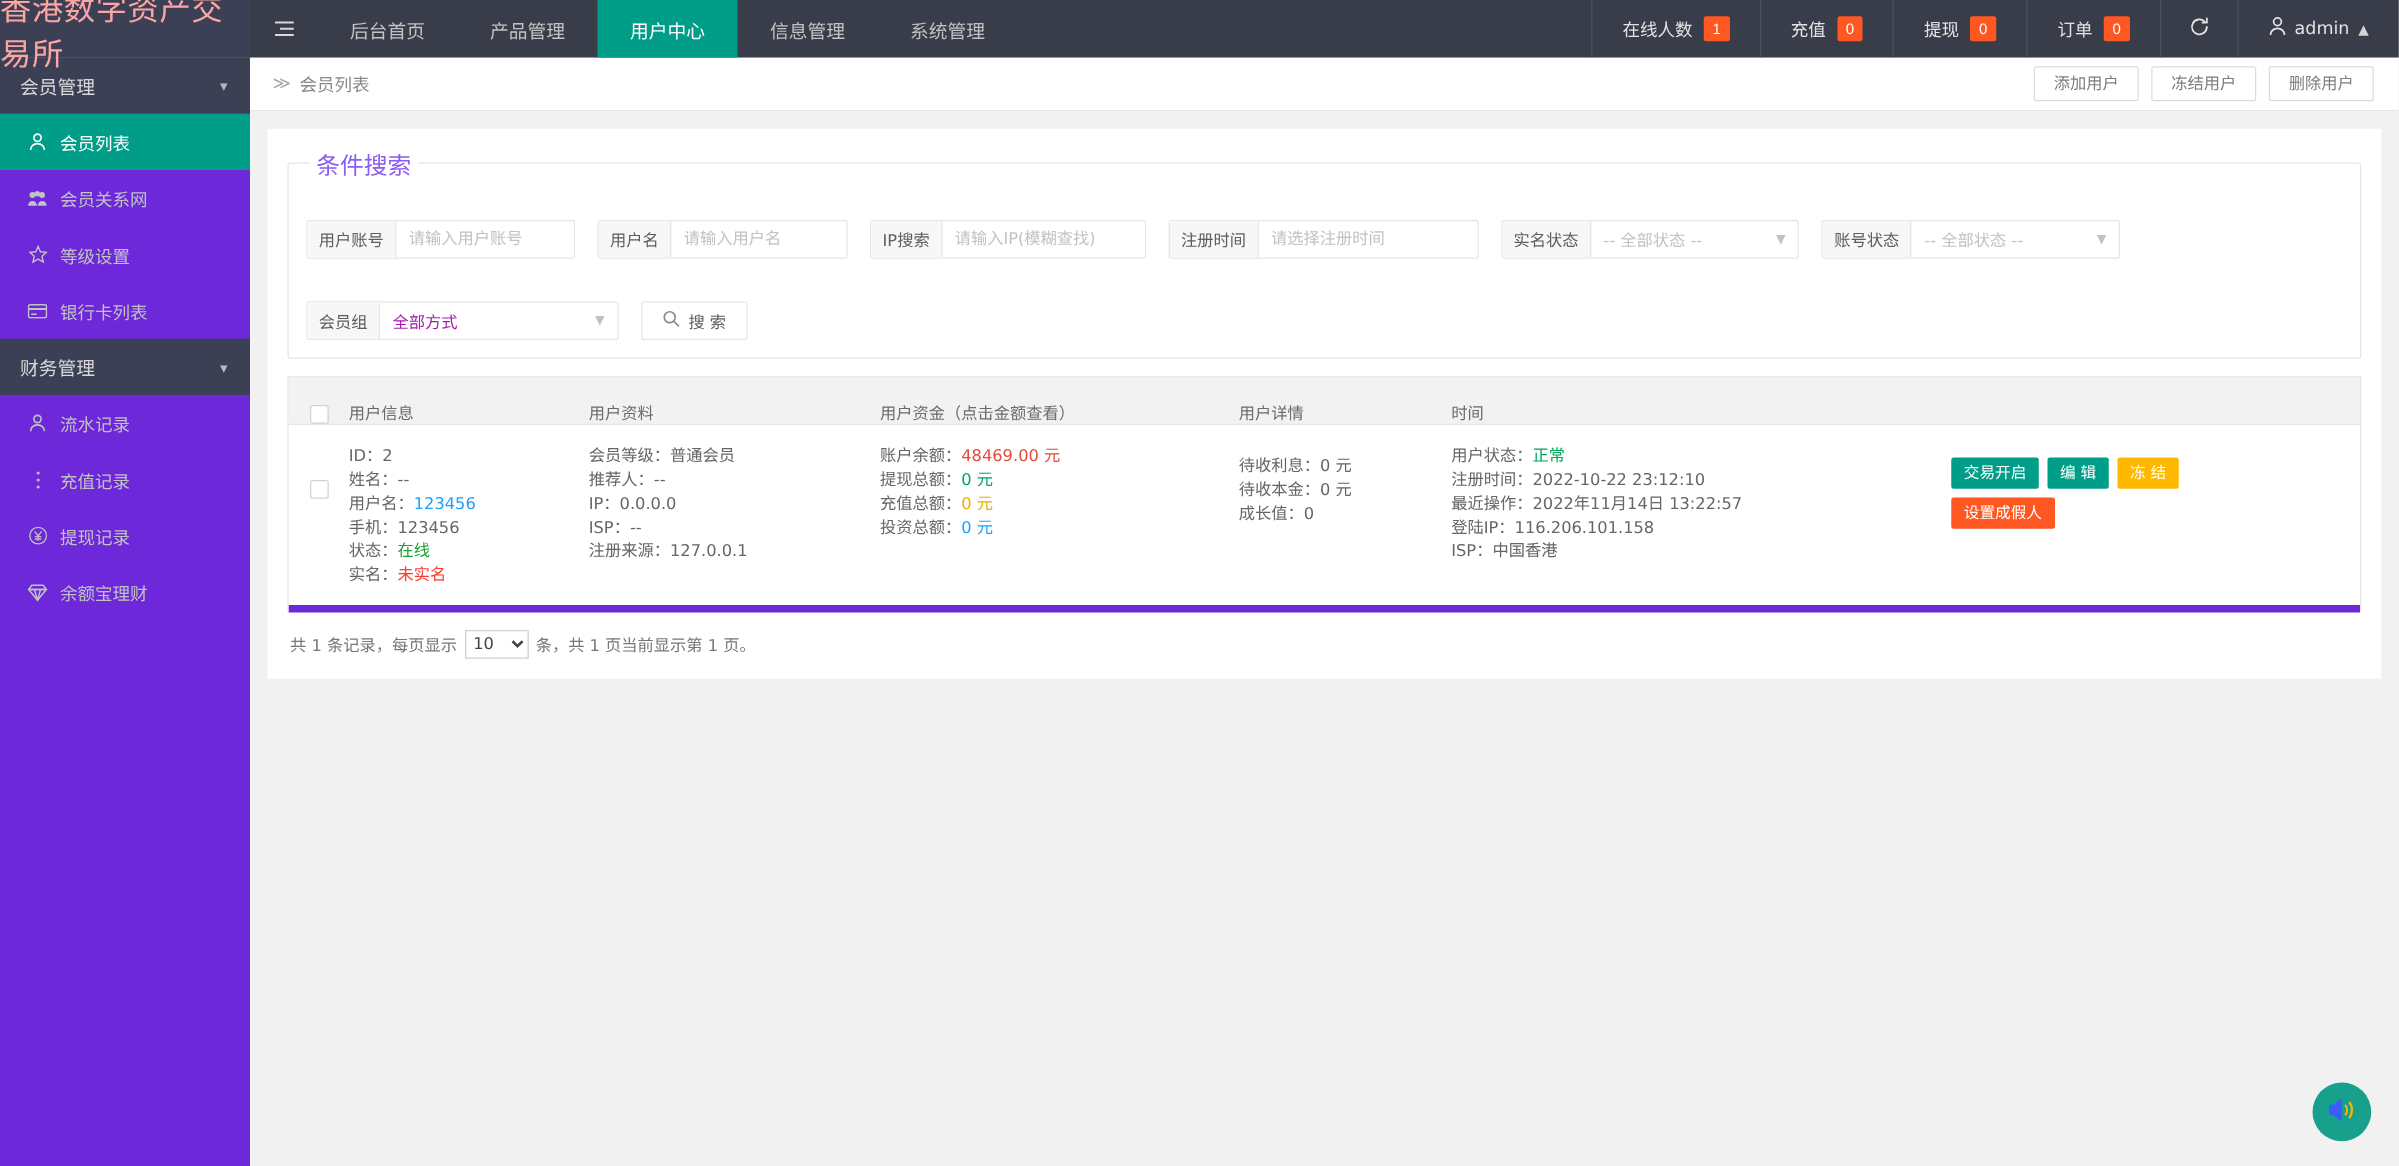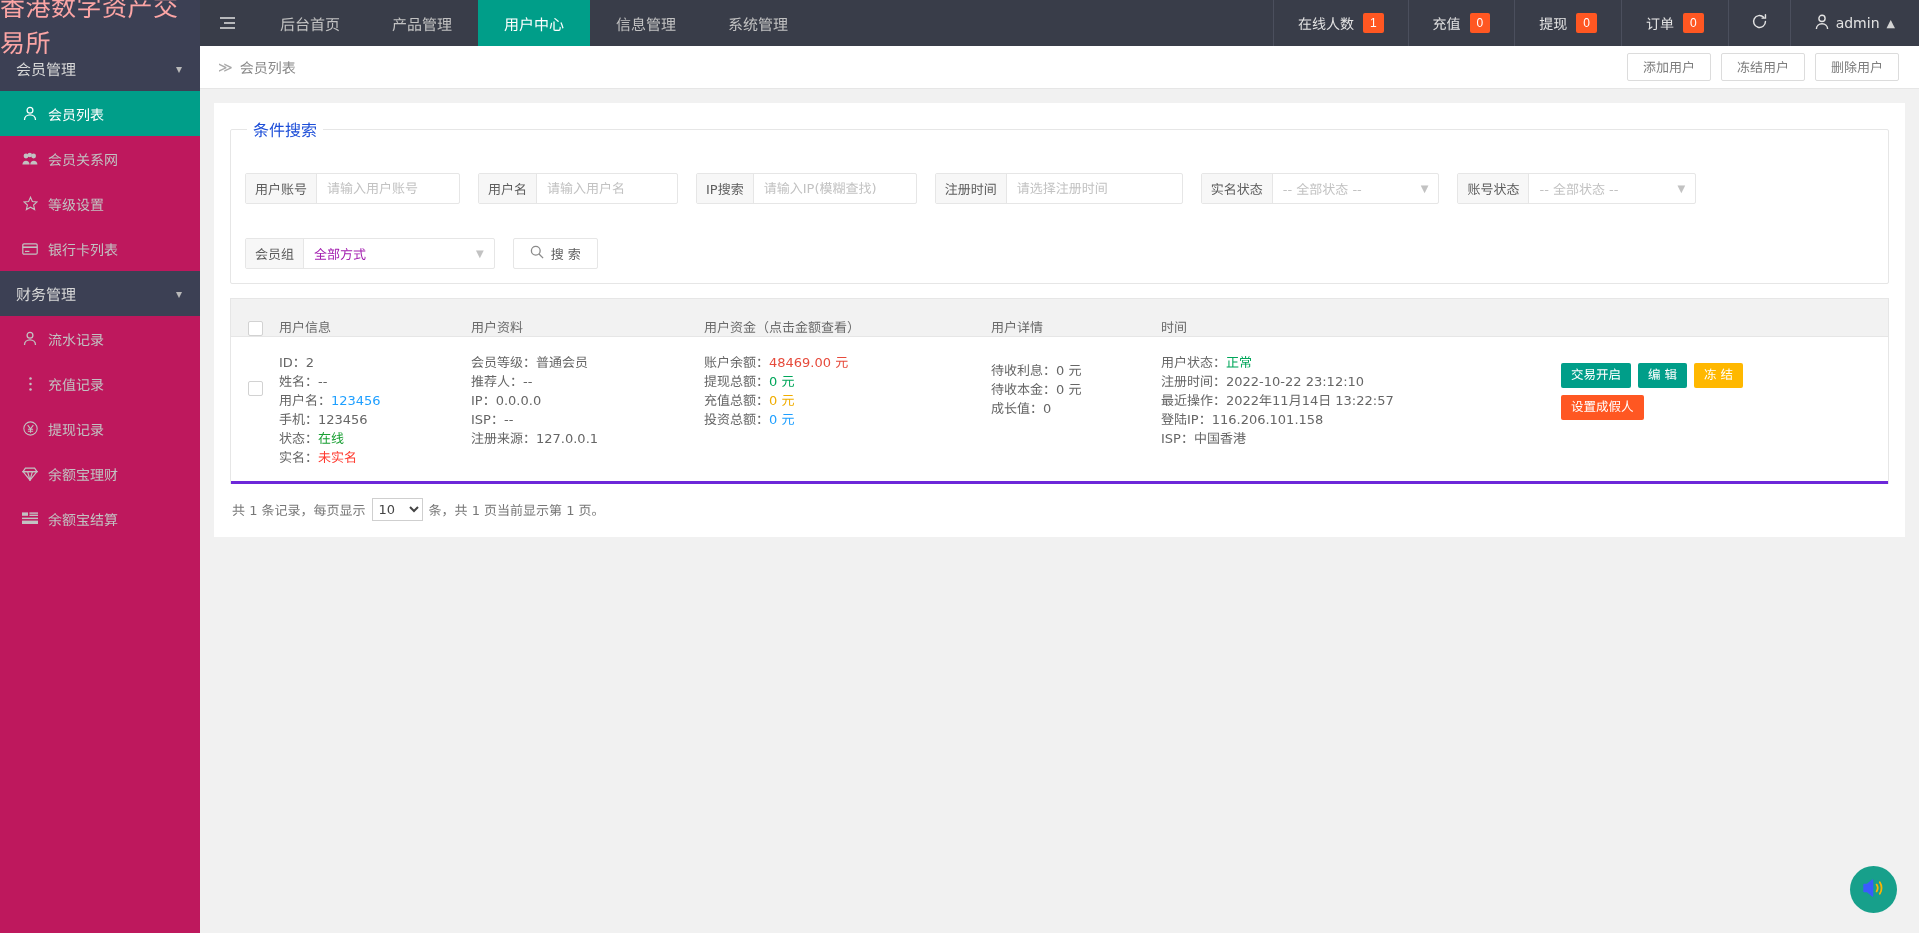--- a/index.html
+++ b/index.html
@@ -61,21 +61,21 @@
     font-family: "Liberation Sans", sans-serif;
   }
   .tr-icon { padding: 0 22px; }
   .user-menu { gap: 7px; }
   .caret-up { font-size: 11px; color:#d4d4d4; }
 
   
   .sidebar {
     position: absolute; top: 46px; left: 0;
     width: 200px; height: 887px;
-    background: #be185d;
+    background: #6d28d9;
     overflow: hidden;
     z-index: 40;
   }
   .side-group {
     height: 45px; padding: 0 18px 0 16px;
     background: #3c4054;
     color: #d8d8d8; font-size: 15px;
     display: flex; align-items: center; justify-content: space-between;
     cursor: pointer;
   }
@@ -132,21 +132,21 @@
   }
 
   
   fieldset.search-box {
     border: 1px solid #e6e6e6;
     border-radius: 2px;
     margin: 0 0 0 0;
     padding: 8px 14px 14px 14px;
   }
   fieldset.search-box legend {
-    font-size: 16px; color: #1d4ed8;
+    font-size: 19px; color: #8b5cf6;
     padding: 0 6px; margin-left: 2px;
   }
   .form-row { display: flex; flex-wrap: wrap; gap: 0; align-items: center; margin-top: 24px; }
   .field {
     display: flex; align-items: stretch;
     height: 31px;
     margin: 0 18px 0 0;
     border: 1px solid #e6e6e6;
     border-radius: 2px;
     background: #fff;
@@ -207,21 +207,21 @@
   .tbl-head {
     display: flex; align-items: flex-end;
     background: #f2f2f2;
     height: 38px;
     border-bottom: 1px solid #e6e6e6;
     color: #6b6b6b; font-size: 13px;
   }
   .tbl-row {
     display: flex; align-items: flex-start;
     background: #fff;
-    border-bottom: 3px solid #6d28d9;
+    border-bottom: 6px solid #6d28d9;
     padding: 16px 0 14px 0;
     min-height: 107px;
   }
   .c-check { width: 48px; display: flex; justify-content: center; flex:0 0 48px; }
   .c-check.hd { align-items: center; }
   .c-check.bd { padding-top: 28px; }
   .chk {
     width: 15px; height: 15px;
     border: 1px solid #d2d2d2;
     background: #fff;
@@ -441,32 +441,20 @@
     <span class="si-ico">
       <svg width="16" height="14" viewBox="0 0 16 14" fill="none" stroke="#c2c2c2" stroke-width="1.2">
         <path d="M1 4.6h14L8 13.2z"></path>
           <path d="M3.4 1.2h9.2L15 4.6H1z"></path>
           <path d="M5.6 4.6 8 13.2l2.4-8.6"></path>
       </svg>
     </span>
     <span>余额宝理财</span>
   </div>
 
-  <div class="side-item">
-    <span class="si-ico">
-      <svg width="16" height="13" viewBox="0 0 16 13" fill="#c2c2c2">
-        <rect x="0" y="0.4" width="6" height="3.4"></rect>
-          <rect x="7.4" y="0.4" width="8.6" height="1.4"></rect>
-        <rect x="7.4" y="2.6" width="8.6" height="1.4"></rect>
-        <rect x="0" y="5.6" width="16" height="1.5"></rect>
-        <rect x="0" y="8.6" width="16" height="3.4"></rect>
-      </svg>
-    </span>
-    <span>余额宝结算</span>
-  </div>
 </div>
 
 <div class="main">
 
   <div class="crumbbar">
     <div class="crumb">
       <span class="gt">≫</span>
       <span>会员列表</span>
     </div>
     <div class="crumb-actions">

